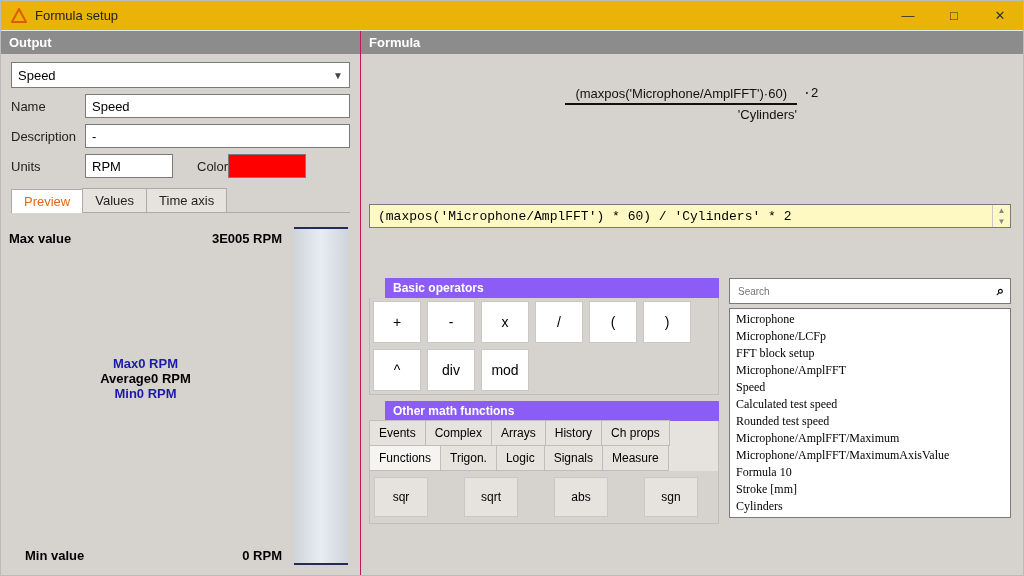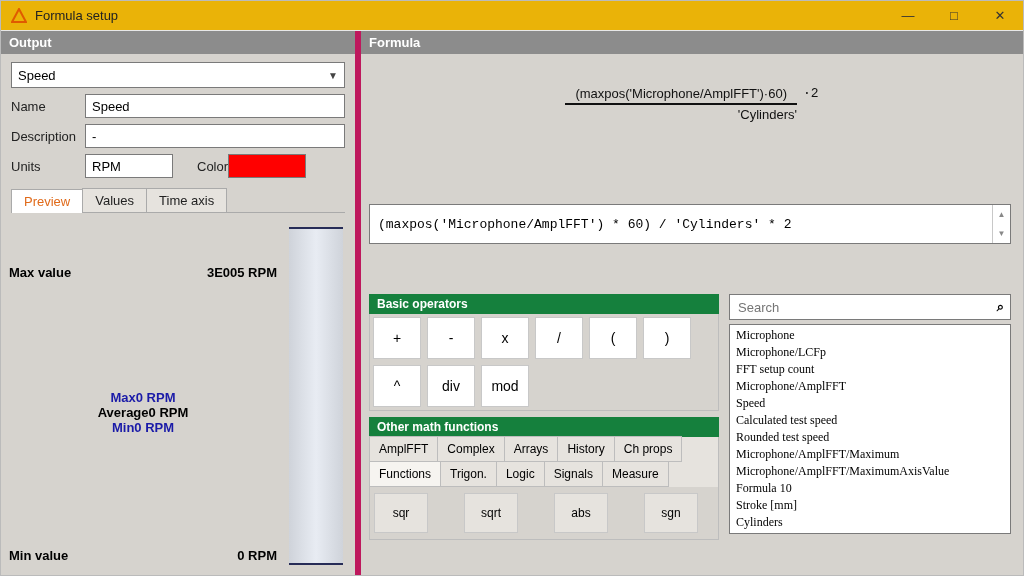--- a/index.html
+++ b/index.html
@@ -6,65 +6,65 @@
   html,body { margin:0; padding:0; width:1024px; height:576px; overflow:hidden; background:#fff; }
   .window { width:1024px; height:576px; display:flex; flex-direction:column; border:1px solid #bbb;}
   .titlebar { height:30px; background:#eab308; display:flex; align-items:center; border-bottom:1px solid #e8e8e8;}
   .titlebar .logo { width:16px; height:16px; margin:0 8px 0 10px; position:relative;}
   .titlebar .logo svg{display:block}
   .titlebar .title { flex:0 0 auto; color:#222;}
   .titlebar .sp { flex:1 1 auto;}
   .winbtn { width:46px; height:30px; display:flex; align-items:center; justify-content:center; color:#333;}
   .content { flex:1 1 auto; display:flex; background:#d6d3ce; min-height:0;}
   .panel-hdr { background:#8c8c8c; color:#fff; font-weight:bold; padding:4px 8px; }
-  .left { width:360px; display:flex; flex-direction:column; border-right:6px solid #be185d; background:#d6d3ce;}
+  .left { width:360px; display:flex; flex-direction:column; border-right:1px solid #be185d; background:#d6d3ce;}
   .right { flex:1 1 auto; display:flex; flex-direction:column; min-width:0;}
   .left-body { padding:8px 10px; display:flex; flex-direction:column; gap:6px;}
   .select { width:100%; height:26px; background:#fff; border:1px solid #7a7a7a; padding:2px 6px; display:flex; align-items:center; justify-content:space-between;}
   .row { display:flex; align-items:center; }
   .row label { width:74px; color:#222;}
   .row input.txt { flex:1 1 auto; height:24px; border:1px solid #7a7a7a; background:#fff; padding:2px 6px;}
   .units-row input.txt{ width:88px; flex:0 0 auto;}
   .color-label{ margin-left:24px; color:#222;}
   .color-swatch { width:78px; height:24px; background:#ff0000; border:1px solid #7a7a7a;}
   .tabs { display:flex; border-bottom:1px solid #aaa; margin-top:4px;text-align:center;}
   .tab { padding:4px 12px; border:1px solid #aaa; border-bottom:none; background:#e6e3de; margin-right:-1px; color:#222; cursor:default;}
   .tab.active { background:#fff; color:#e06a1a; position:relative; top:1px;}
   .preview { padding:10px 8px 0 8px; position:relative; flex:1 1 auto;}
-  .mv-row { display:flex; justify-content:space-between; font-weight:bold; padding-right:70px;margin-top:34px;}
+  .mv-row { display:flex; justify-content:space-between; font-weight:bold; padding-right:70px;}
   .mv-row .val{font-weight:bold}
   .bar { position:absolute; right:12px; top:6px; bottom:10px; width:54px; background:linear-gradient(90deg,#cfd3da,#e8ecf3,#cfd3da); border-top:2px solid #272c57; border-bottom:2px solid #272c57;}
   .stats { margin-top:110px; font-weight:bold;}
   .stats .srow{display:flex; justify-content:center; padding-right:70px;}
   .stats .blue{color:#1a1aa8;}
-  .minval { position:absolute; left:8px; right:78px; bottom:12px; display:flex; justify-content:space-between; font-weight:bold;}
+  .minval { position:absolute; left:24px; right:78px; bottom:12px; display:flex; justify-content:space-between; font-weight:bold;}
   
   .formula-display{ height:150px; display:flex; align-items:flex-start; justify-content:center; padding-top:32px; font-family:"Courier New",monospace; font-size:23px; color:#111;}
   .frac{display:inline-block; text-align:right; vertical-align:middle;}
   .frac .num{display:block; border-bottom:2px solid #111; padding:0 10px 2px;}
   .frac .den{display:block; padding-top:2px;}
   .after{display:inline-block; vertical-align:middle; padding-left:6px; font-family:"Courier New",monospace;}
   .formula-text-wrap{ padding:0 12px 0 8px;}
-  .formula-text{ display:flex; align-items:center; background:#ffffff; border:1px solid #7a7a7a; height:40px;}
+  .formula-text{ display:flex; align-items:center; background:#fef9c3; border:1px solid #7a7a7a; height:24px;}
   .formula-text .ft{ flex:1 1 auto; font-family:"Courier New",monospace; padding:3px 8px; white-space:nowrap; overflow:hidden;}
   .spinner{ width:18px; height:100%; border-left:1px solid #c8c8c8; display:flex; flex-direction:column;}
   .spinner div{flex:1;display:flex;align-items:center;justify-content:center;color:#888;font-size:8px}
   .lower { display:flex; gap:10px; padding:50px 12px 0 8px; align-items:flex-start; min-height:0; flex:1 1 auto;}
   .ops { width:350px;}
-  .sub-hdr{ background:#15803d; color:#fff; font-weight:bold; padding:3px 8px; font-size:12px;}
+  .sub-hdr{ background:#8b5cf6; color:#fff; font-weight:bold; padding:3px 8px; font-size:12px;margin-left:16px;}
   .grid{ display:flex; flex-wrap:wrap; background:#d6d3ce; border:1px solid #bdbdbd; border-top:none;}
   .opbtn{ width:48px; height:42px; background:#fff; border:1px solid #c8c8c8; margin:3px; display:flex; align-items:center; justify-content:center; font-size:14px;}
   .fn-tabs{ display:flex; flex-wrap:wrap; border:1px solid #bdbdbd; border-top:none; border-bottom:none; background:#e6e3de;}
   .fn-tab{ padding:5px 9px; border:1px solid #bdbdbd; background:#e6e3de; font-size:12px; margin:-1px 0 0 -1px; cursor:default; white-space:nowrap;}
   .fn-tab.active{ background:#f6f4f0;}
   .fn-grid{ display:flex; background:#d6d3ce; border:1px solid #bdbdbd; border-top:none; padding:4px 2px;gap:32px;}
   .fnbtn{ width:54px; height:40px; background:#e6e3de; border:1px solid #c8c8c8; margin:2px; display:flex; align-items:center; justify-content:center; font-size:12px;}
   .search-col{ flex:1 1 auto; display:flex; flex-direction:column; min-width:0;}
   .search-box{ height:26px; background:#fff; border:1px solid #7a7a7a; display:flex; align-items:center; padding:0 6px;}
-  .search-box input{ border:none; outline:none; flex:1; font-size:13px;}
+  .search-box input{ border:none; outline:none; flex:1; font-size:10px;}
   .search-list{ flex:1 1 auto; background:#fff; border:1px solid #7a7a7a; margin-top:4px; overflow:auto; padding:2px 6px; white-space:nowrap;}
   .search-list div{ padding:1px 0; font-size:12px;font-family:Liberation Serif, serif;}
   .chev{font-size:10px;color:#444}
 </style>
 </head>
 <body>
 
 <div class="window">
   <div class="titlebar">
     <span class="logo">
@@ -171,21 +171,21 @@
               <div class="opbtn">x</div>
               <div class="opbtn">/</div>
               <div class="opbtn">(</div>
               <div class="opbtn">)</div>
               <div class="opbtn">^</div>
               <div class="opbtn">div</div>
               <div class="opbtn">mod</div>
             </div>
           <div class="sub-hdr" style="margin-top:6px">Other math functions</div>
           <div class="fn-tabs" id="fn-tabs">
-              <div class="fn-tab">AmplFFT</div>
+              <div class="fn-tab">Events</div>
               <div class="fn-tab">Complex</div>
               <div class="fn-tab">Arrays</div>
               <div class="fn-tab">History</div>
               <div class="fn-tab">Ch props</div>
               <div class="fn-tab active">Functions</div>
               <div class="fn-tab">Trigon.</div>
               <div class="fn-tab">Logic</div>
               <div class="fn-tab">Signals</div>
               <div class="fn-tab">Measure</div>
             </div>
@@ -198,21 +198,21 @@
         </div>
 
         <div class="search-col">
           <div class="search-box">
             <input placeholder="Search" style="">
             <span style="font-weight:bold">⌕</span>
           </div>
           <div class="search-list" id="search-list">
               <div>Microphone</div>
               <div>Microphone/LCFp</div>
-              <div>FFT setup count</div>
+              <div>FFT block setup</div>
               <div>Microphone/AmplFFT</div>
               <div>Speed</div>
               <div>Calculated test speed</div>
               <div>Rounded test speed</div>
               <div>Microphone/AmplFFT/Maximum</div>
               <div>Microphone/AmplFFT/MaximumAxisValue</div>
               <div>Formula 10</div>
               <div>Stroke [mm]</div>
               <div>Cylinders</div>
             </div>

